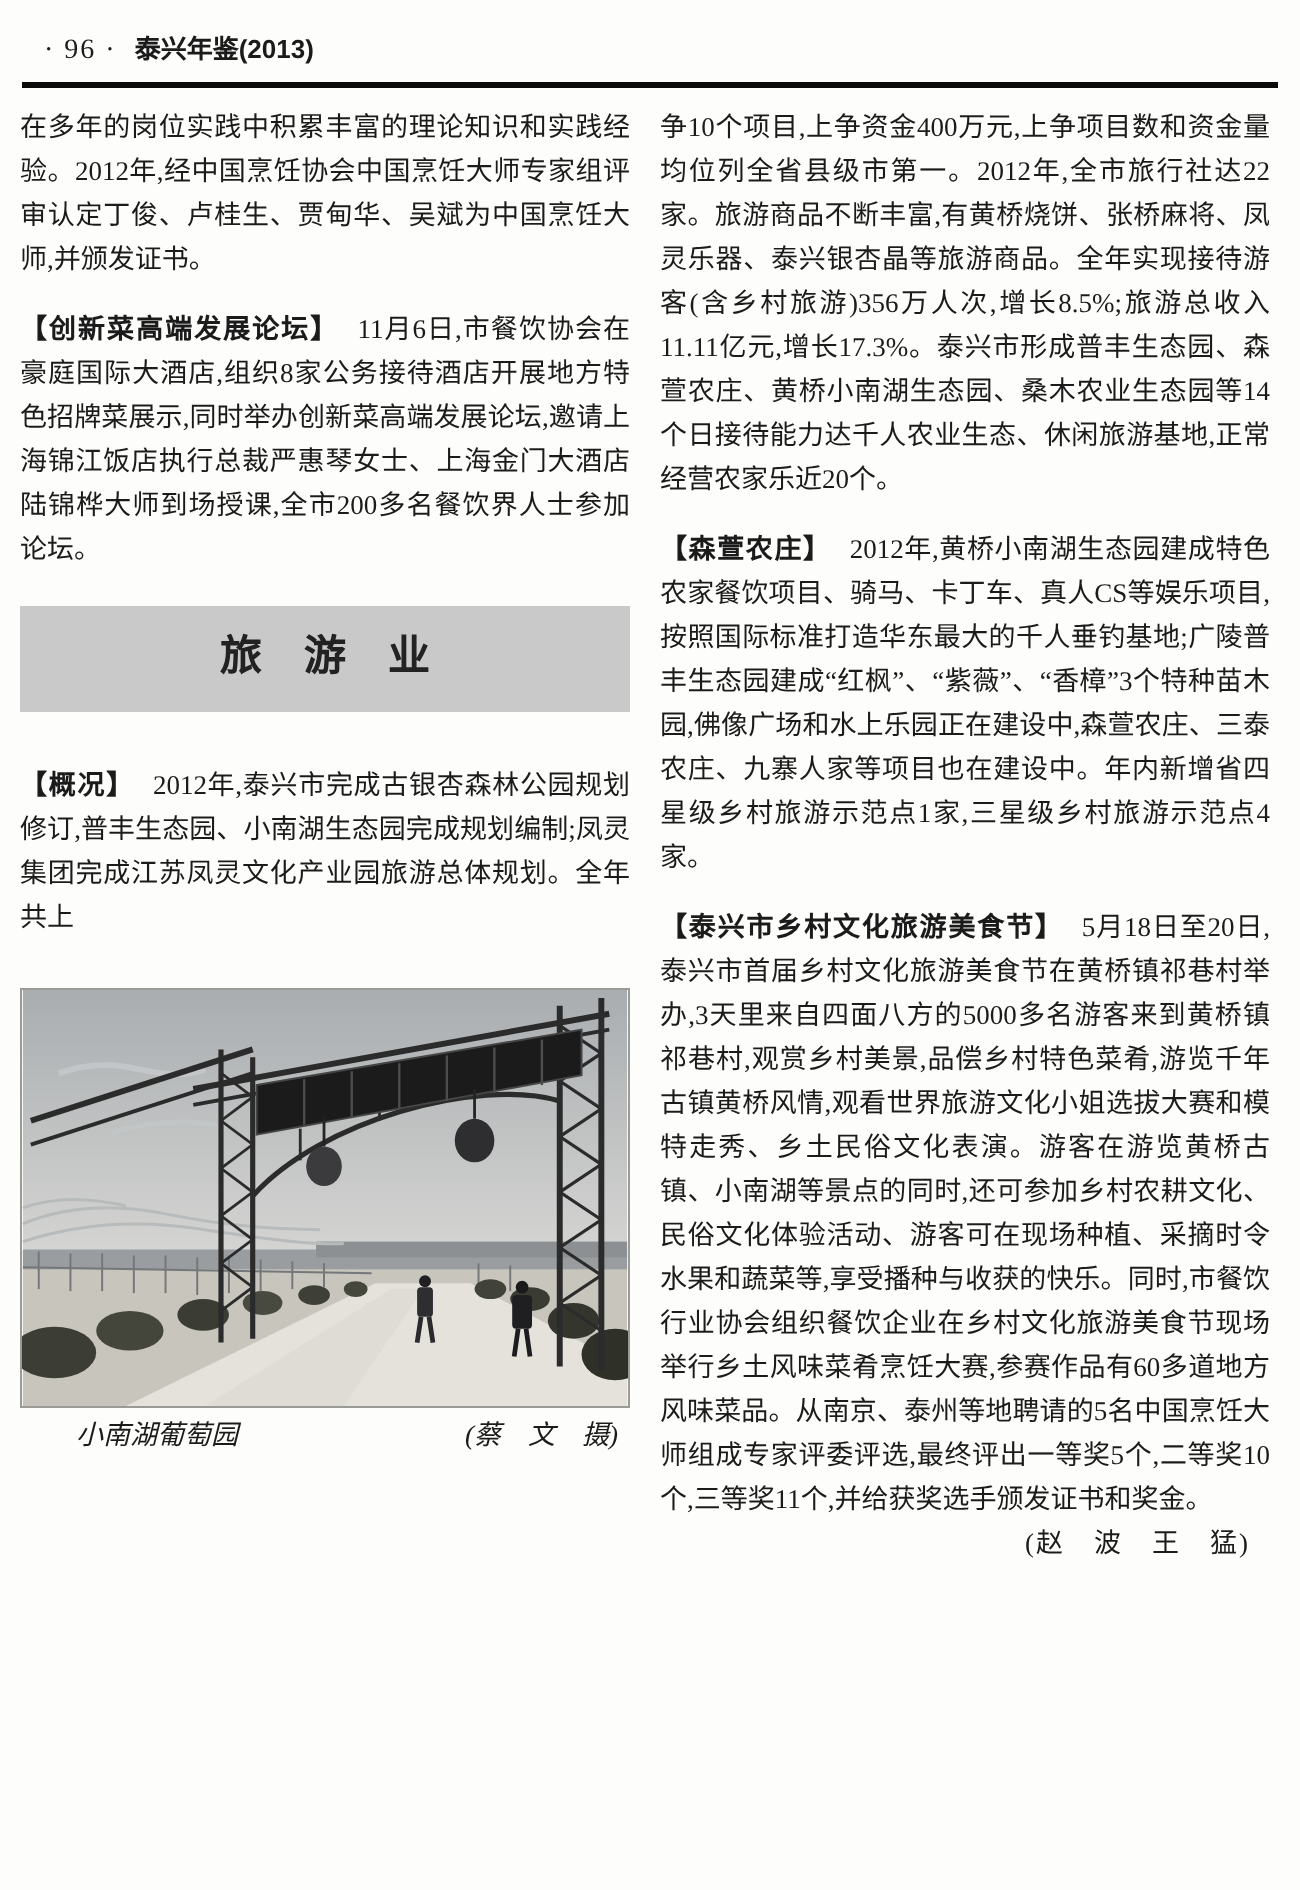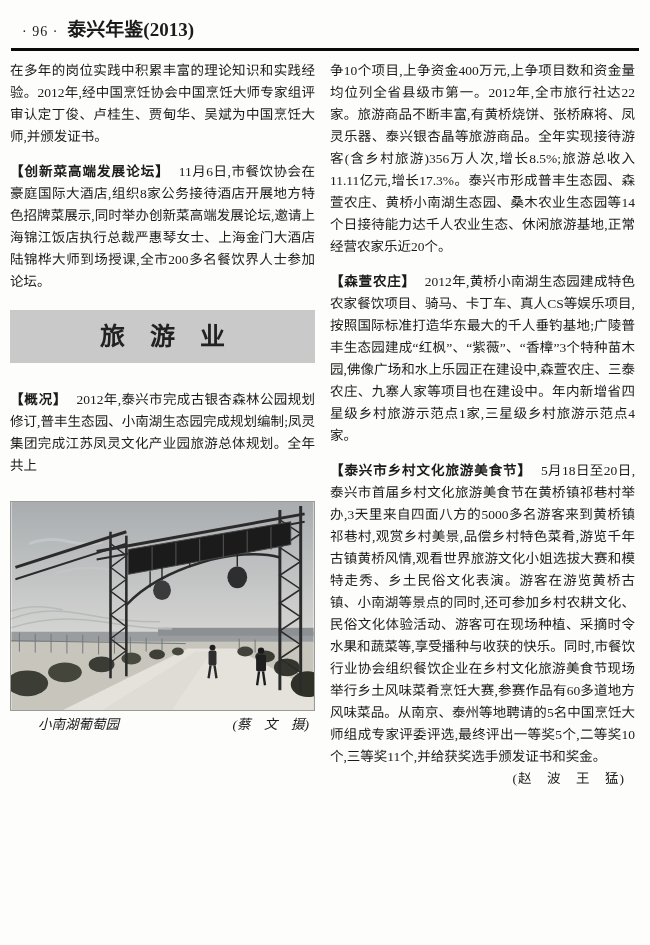--- a/index.html
+++ b/index.html
@@ -11,21 +11,21 @@
     position:relative;
   }
   .page { padding:12px 10px 0 10px; }
 
   .pg-header {
     display:flex; align-items:baseline; gap:9px;
     padding:2px 0 7px 12px;
     font-size:14px;
   }
   .pg-num { letter-spacing:1px; }
-  .pg-book { font-weight:bold; font-family:Liberation Serif, serif; font-size:19px; }
+  .pg-book { font-weight:bold; font-family:Liberation Sans, sans-serif; font-size:13px; }
 
   .rule { height:2.5px; background:#0a0a0a; margin:0 1px; }
 
   .columns { display:flex; gap:15px; margin-top:9px; }
   .col {
     width:305px; flex:0 0 305px;
     font-size:13.5px; line-height:22px;
     text-align:justify;
   }
   .para { margin:0; }
@@ -42,21 +42,21 @@
     letter-spacing:1px;
   }
 
   .section-box {
     margin:17px 0 26px 0;
     height:53px;
     background:#c9c9c9;
     display:flex; align-items:center; justify-content:center;
   }
   .section-title {
-    font-size:25px; font-weight:bold;
+    font-size:21px; font-weight:bold;
     font-family:"Liberation Sans", sans-serif;
     color:#222;
   }
 
   .photo-figure { margin-top:24px; }
   .photo-frame {
     width:305px; height:210px; display:block;
     border:1px solid #9a9a96;
   }
   .cap-row {

